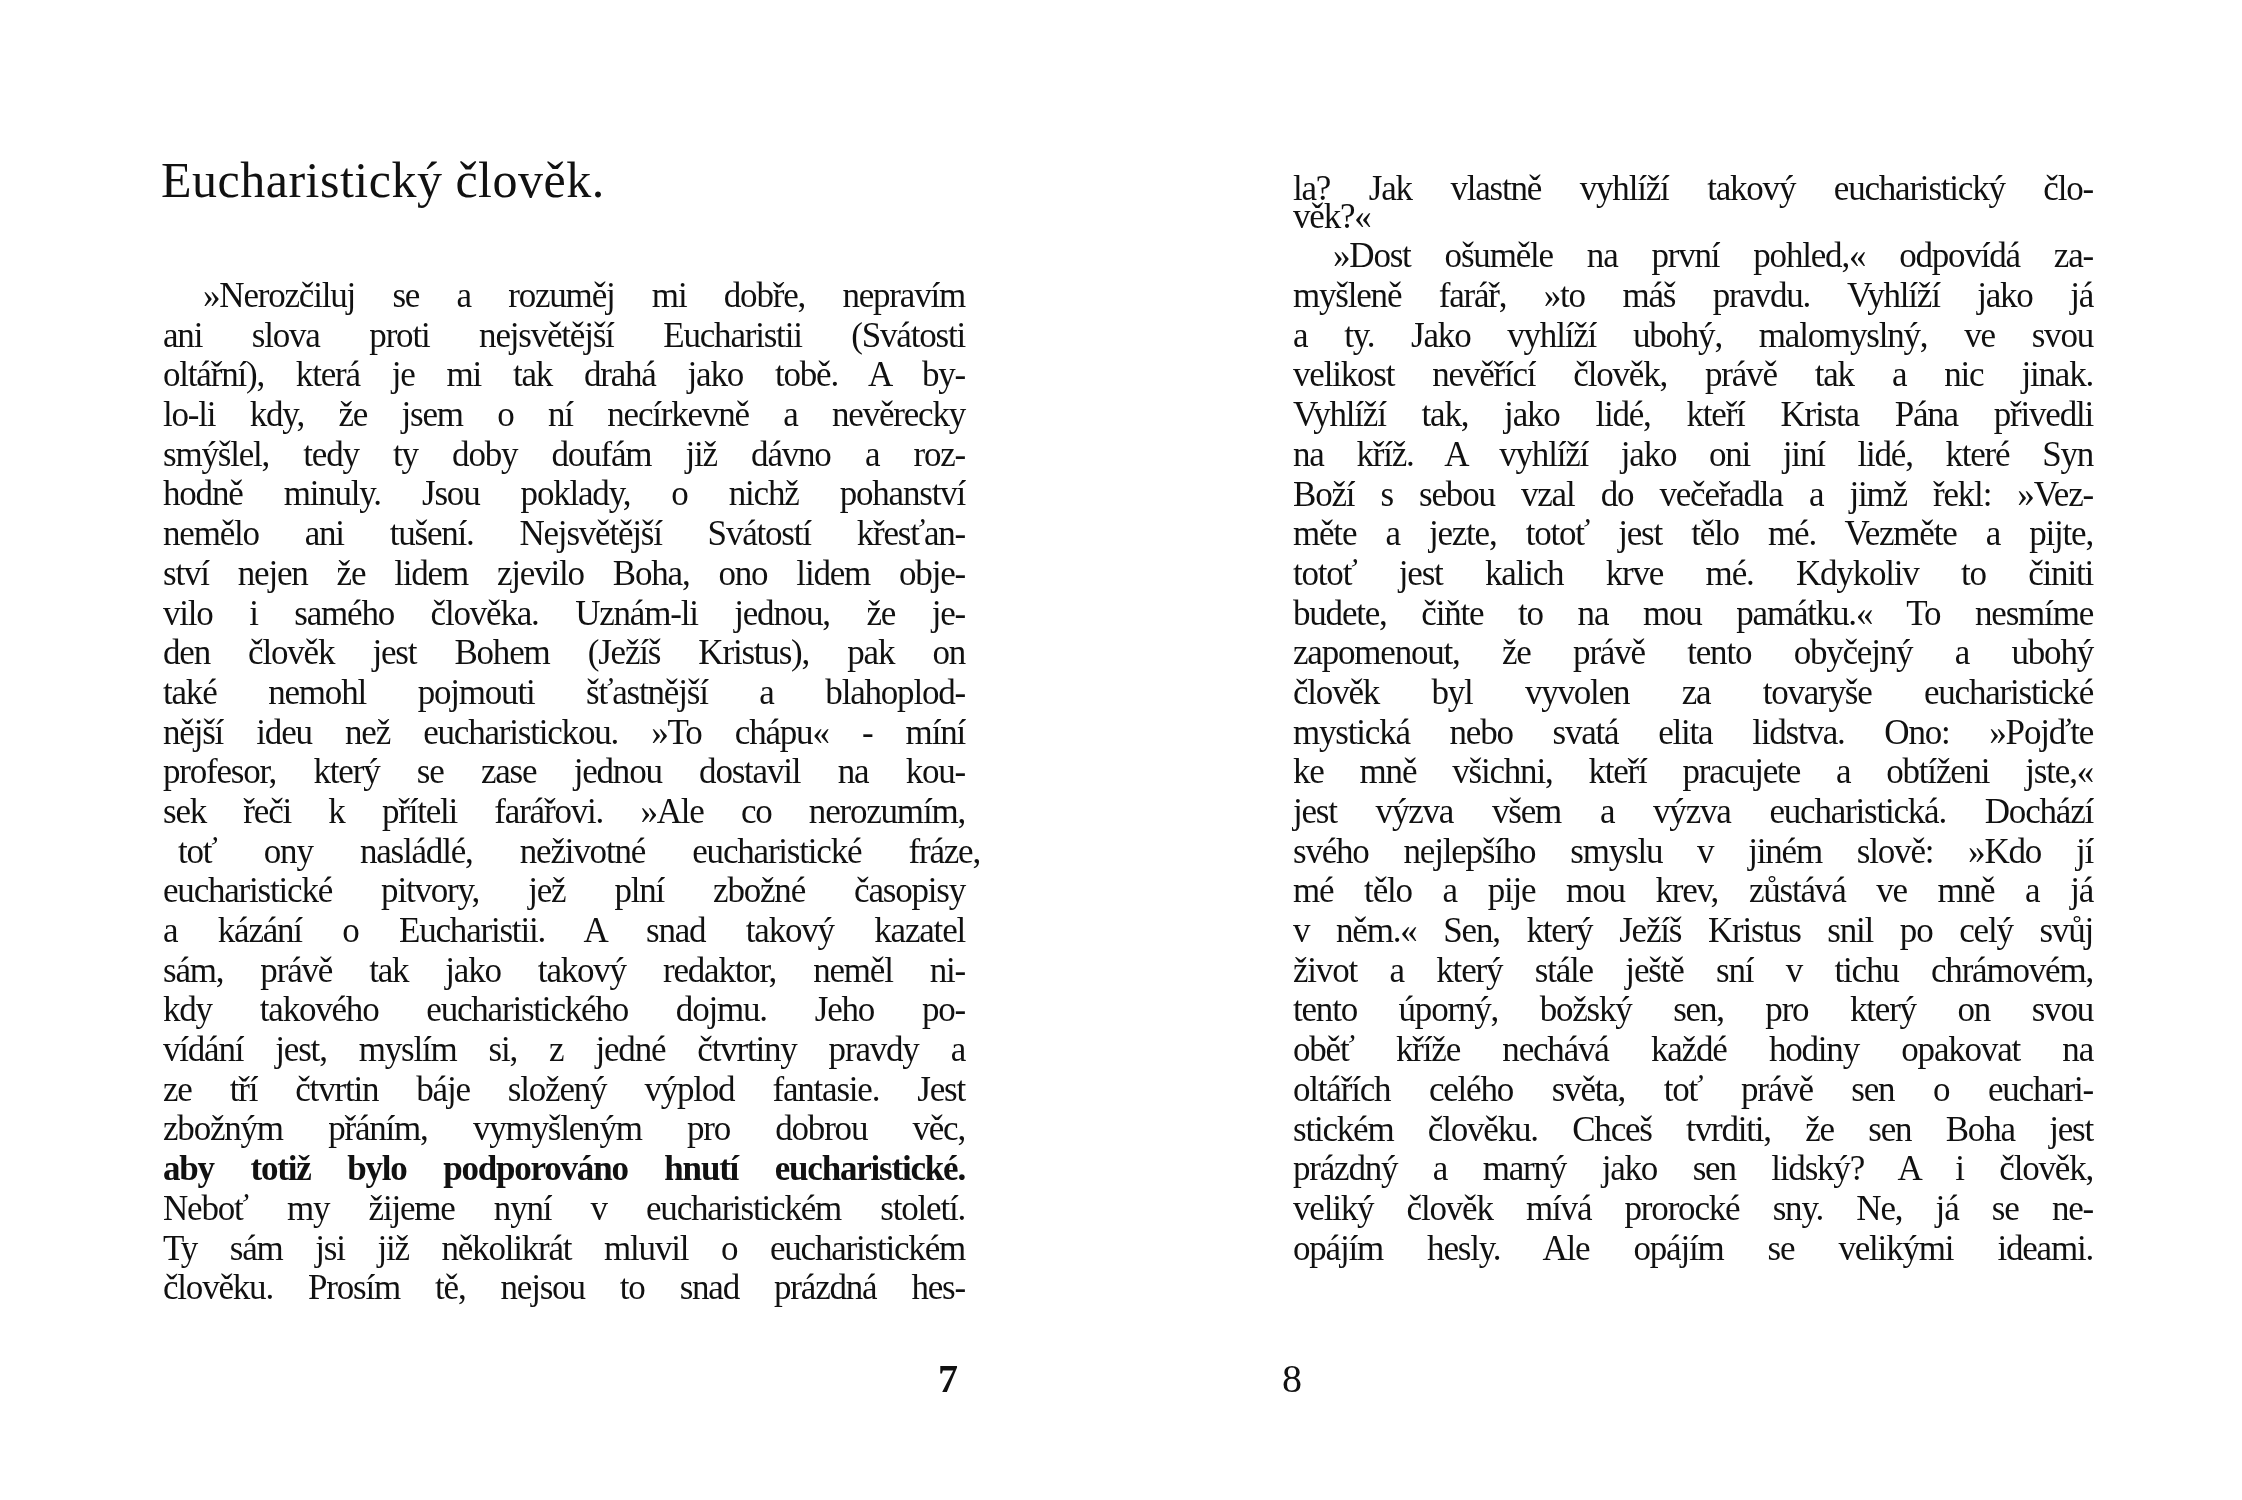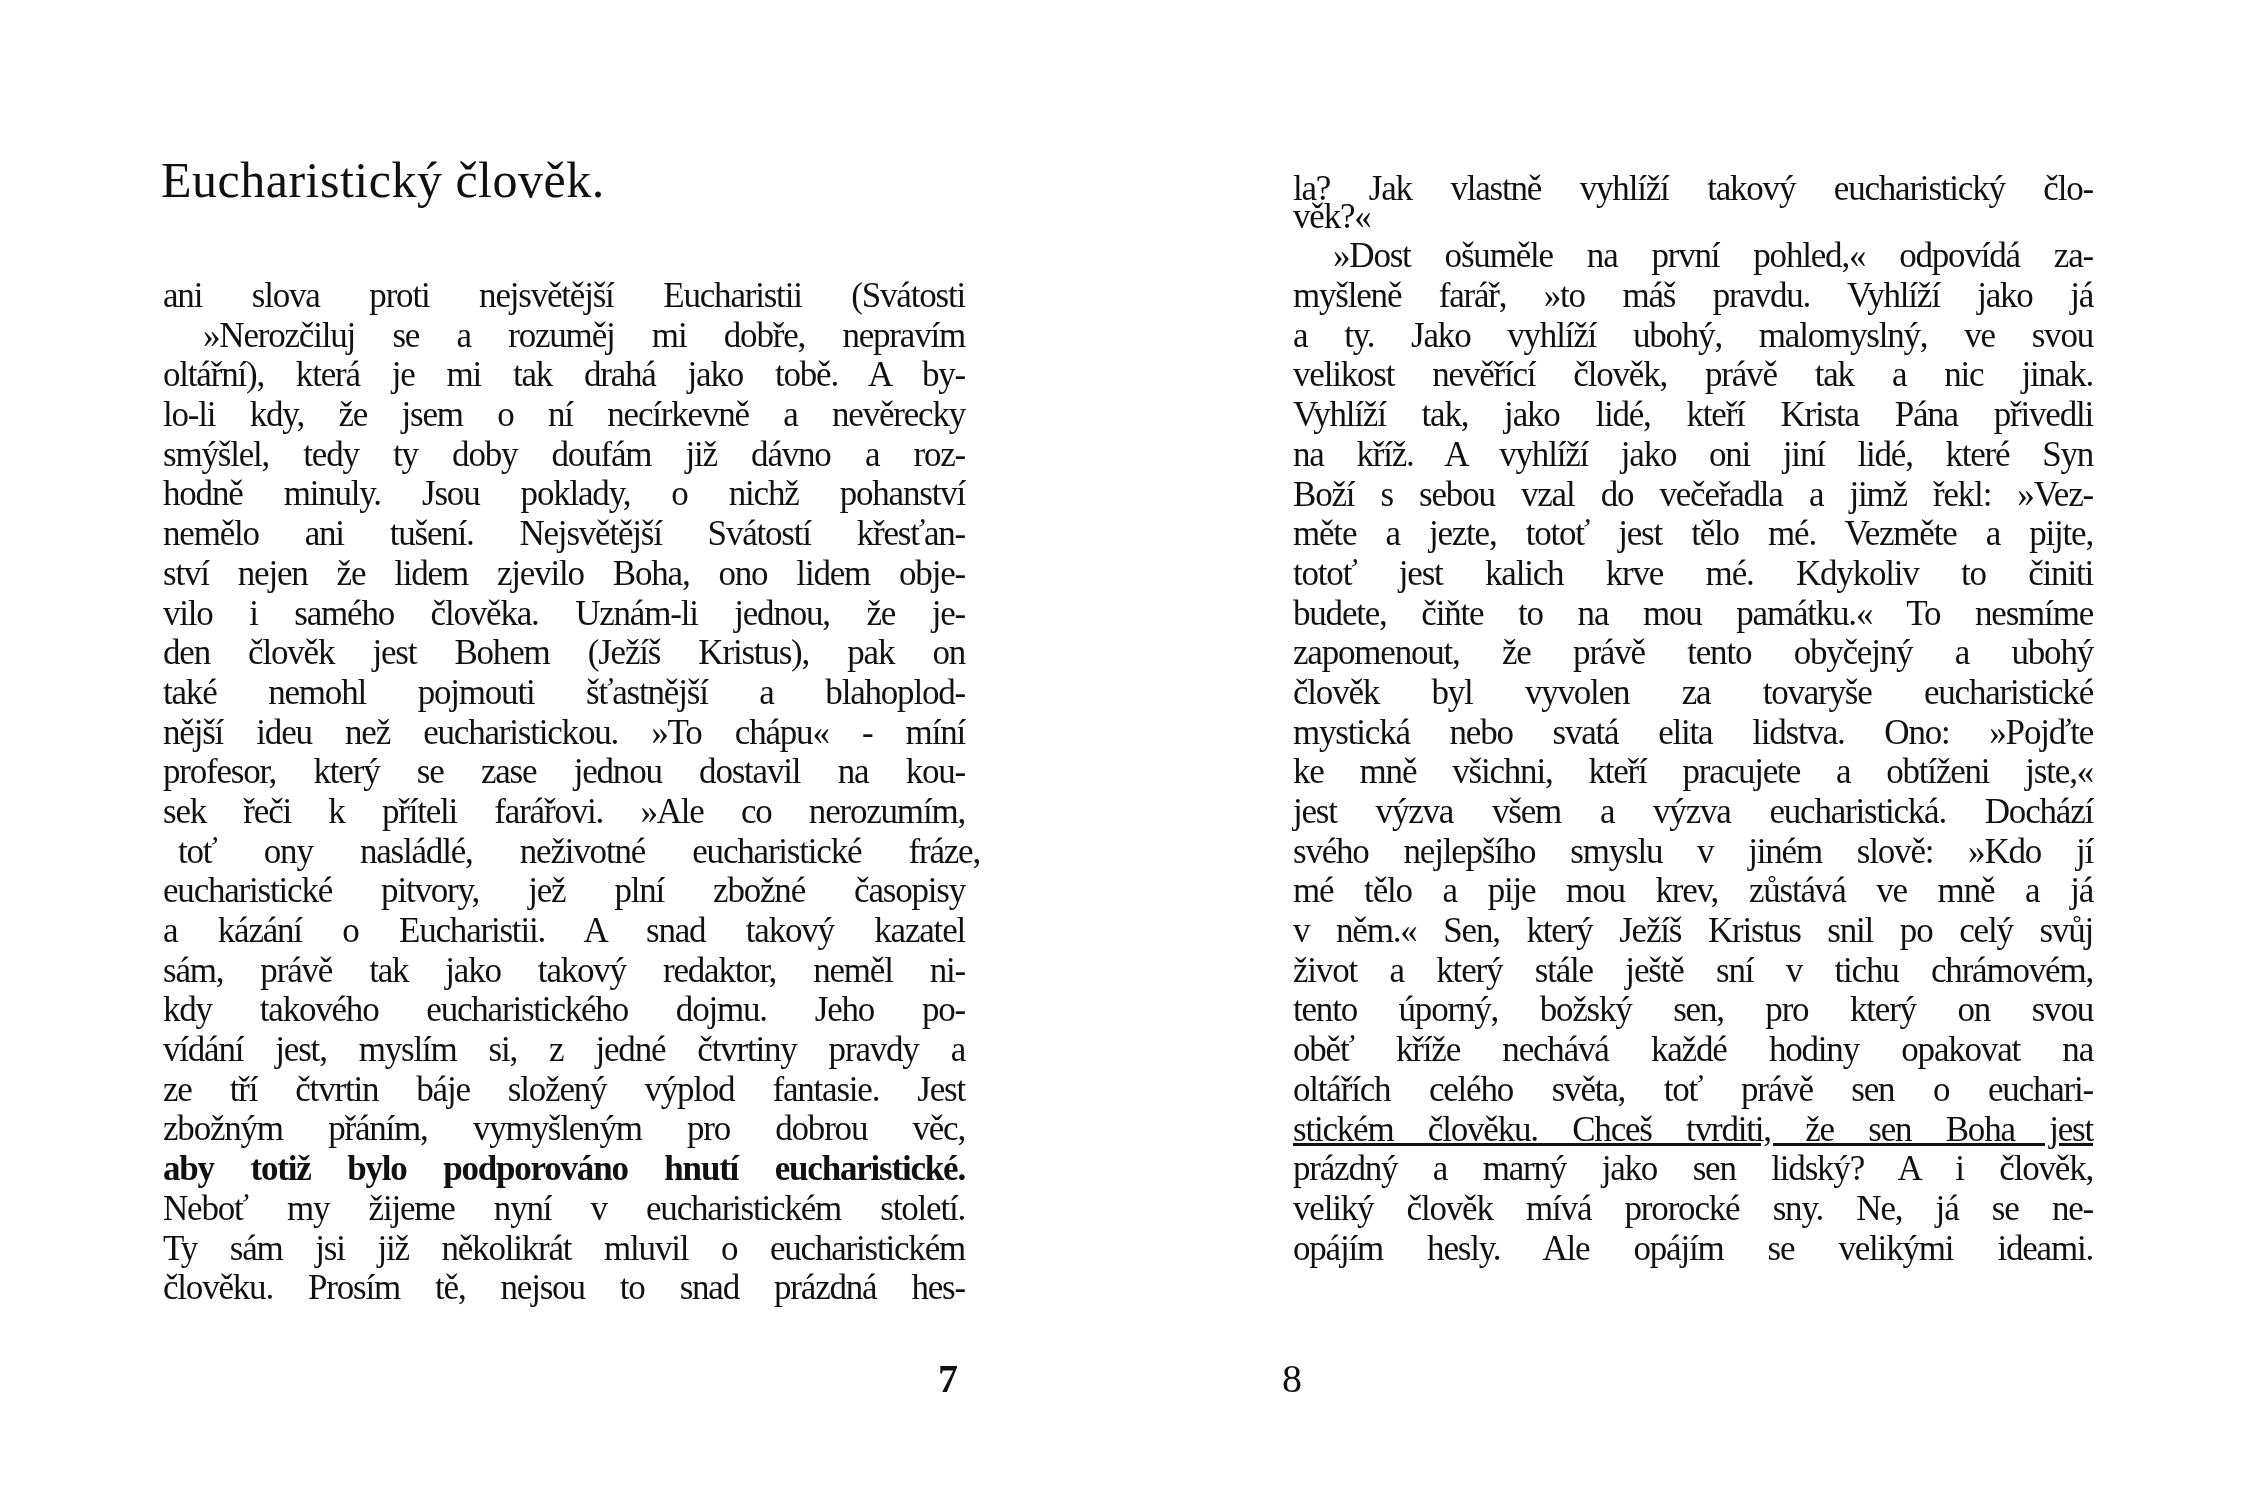--- a/index.html
+++ b/index.html
@@ -78,22 +78,22 @@
   }
   .page-number-left { left: 938px; font-weight: bold; }
   .page-number-right { left: 161px; }
 </style>
 </head>
 <body>
 
 <div class="page page-left">
   <h1 class="chapter-title">Eucharistický člověk.</h1>
   <div class="column column-left" id="left-col">
+      <div class="line indent"><span class="line-inner" style="white-space: normal; width: 762px;">»Nerozčiluj se a rozuměj mi dobře, nepravím</span></div>
       <div class="line"><span class="line-inner" style="white-space: normal; width: 802px;">ani slova proti nejsvětější Eucharistii (Svátosti</span></div>
-      <div class="line indent"><span class="line-inner" style="white-space: normal; width: 762px;">»Nerozčiluj se a rozuměj mi dobře, nepravím</span></div>
       <div class="line"><span class="line-inner" style="white-space: normal; width: 802px;">oltářní), která je mi tak drahá jako tobě. A by-</span></div>
       <div class="line"><span class="line-inner" style="white-space: normal; width: 802px;">lo-li kdy, že jsem o ní necírkevně a nevěrecky</span></div>
       <div class="line"><span class="line-inner" style="white-space: normal; width: 802px;">smýšlel, tedy ty doby doufám již dávno a roz-</span></div>
       <div class="line"><span class="line-inner" style="white-space: normal; width: 802px;">hodně minuly. Jsou poklady, o nichž pohanství</span></div>
       <div class="line"><span class="line-inner" style="white-space: normal; width: 802px;">nemělo ani tušení. Nejsvětější Svátostí křesťan-</span></div>
       <div class="line"><span class="line-inner" style="white-space: normal; width: 802px;">ství nejen že lidem zjevilo Boha, ono lidem obje-</span></div>
       <div class="line"><span class="line-inner" style="white-space: normal; width: 802px;">vilo i samého člověka. Uznám-li jednou, že je-</span></div>
       <div class="line"><span class="line-inner" style="white-space: normal; width: 802px;">den člověk jest Bohem (Ježíš Kristus), pak on</span></div>
       <div class="line"><span class="line-inner" style="white-space: normal; width: 802px;">také nemohl pojmouti šťastnější a blahoplod-</span></div>
       <div class="line"><span class="line-inner" style="white-space: normal; width: 802px;">nější ideu než eucharistickou. »To chápu« - míní</span></div>
@@ -134,19 +134,19 @@
       <div class="line"><span class="line-inner" style="white-space: normal; width: 800px;">mystická nebo svatá elita lidstva. Ono: »Pojďte</span></div>
       <div class="line"><span class="line-inner" style="white-space: normal; width: 800px;">ke mně všichni, kteří pracujete a obtíženi jste,«</span></div>
       <div class="line"><span class="line-inner" style="white-space: normal; width: 800px;">jest výzva všem a výzva eucharistická. Dochází</span></div>
       <div class="line"><span class="line-inner" style="white-space: normal; width: 800px;">svého nejlepšího smyslu v jiném slově: »Kdo jí</span></div>
       <div class="line"><span class="line-inner" style="white-space: normal; width: 800px;">mé tělo a pije mou krev, zůstává ve mně a já</span></div>
       <div class="line"><span class="line-inner" style="white-space: normal; width: 800px;">v něm.« Sen, který Ježíš Kristus snil po celý svůj</span></div>
       <div class="line"><span class="line-inner" style="white-space: normal; width: 800px;">život a který stále ještě sní v tichu chrámovém,</span></div>
       <div class="line"><span class="line-inner" style="white-space: normal; width: 800px;">tento úporný, božský sen, pro který on svou</span></div>
       <div class="line"><span class="line-inner" style="white-space: normal; width: 800px;">oběť kříže nechává každé hodiny opakovat na</span></div>
       <div class="line"><span class="line-inner" style="white-space: normal; width: 800px;">oltářích celého světa, toť právě sen o euchari-</span></div>
-      <div class="line"><span class="line-inner" style="white-space: normal; width: 800px; text-decoration: underline;">stickém člověku. Chceš tvrditi, že sen Boha jest</span></div>
+      <div class="line"><span class="line-inner" style="white-space: normal; width: 800px;">stickém člověku. Chceš tvrditi, že sen Boha jest</span></div>
       <div class="line"><span class="line-inner" style="white-space: normal; width: 800px;">prázdný a marný jako sen lidský? A i člověk,</span></div>
       <div class="line"><span class="line-inner" style="white-space: normal; width: 800px;">veliký člověk mívá prorocké sny. Ne, já se ne-</span></div>
       <div class="line"><span class="line-inner" style="white-space: normal; width: 800px;">opájím hesly. Ale opájím se velikými ideami.</span></div>
     </div>
   <div class="page-number page-number-right">8</div>
 </div>
 
 </body></html>

